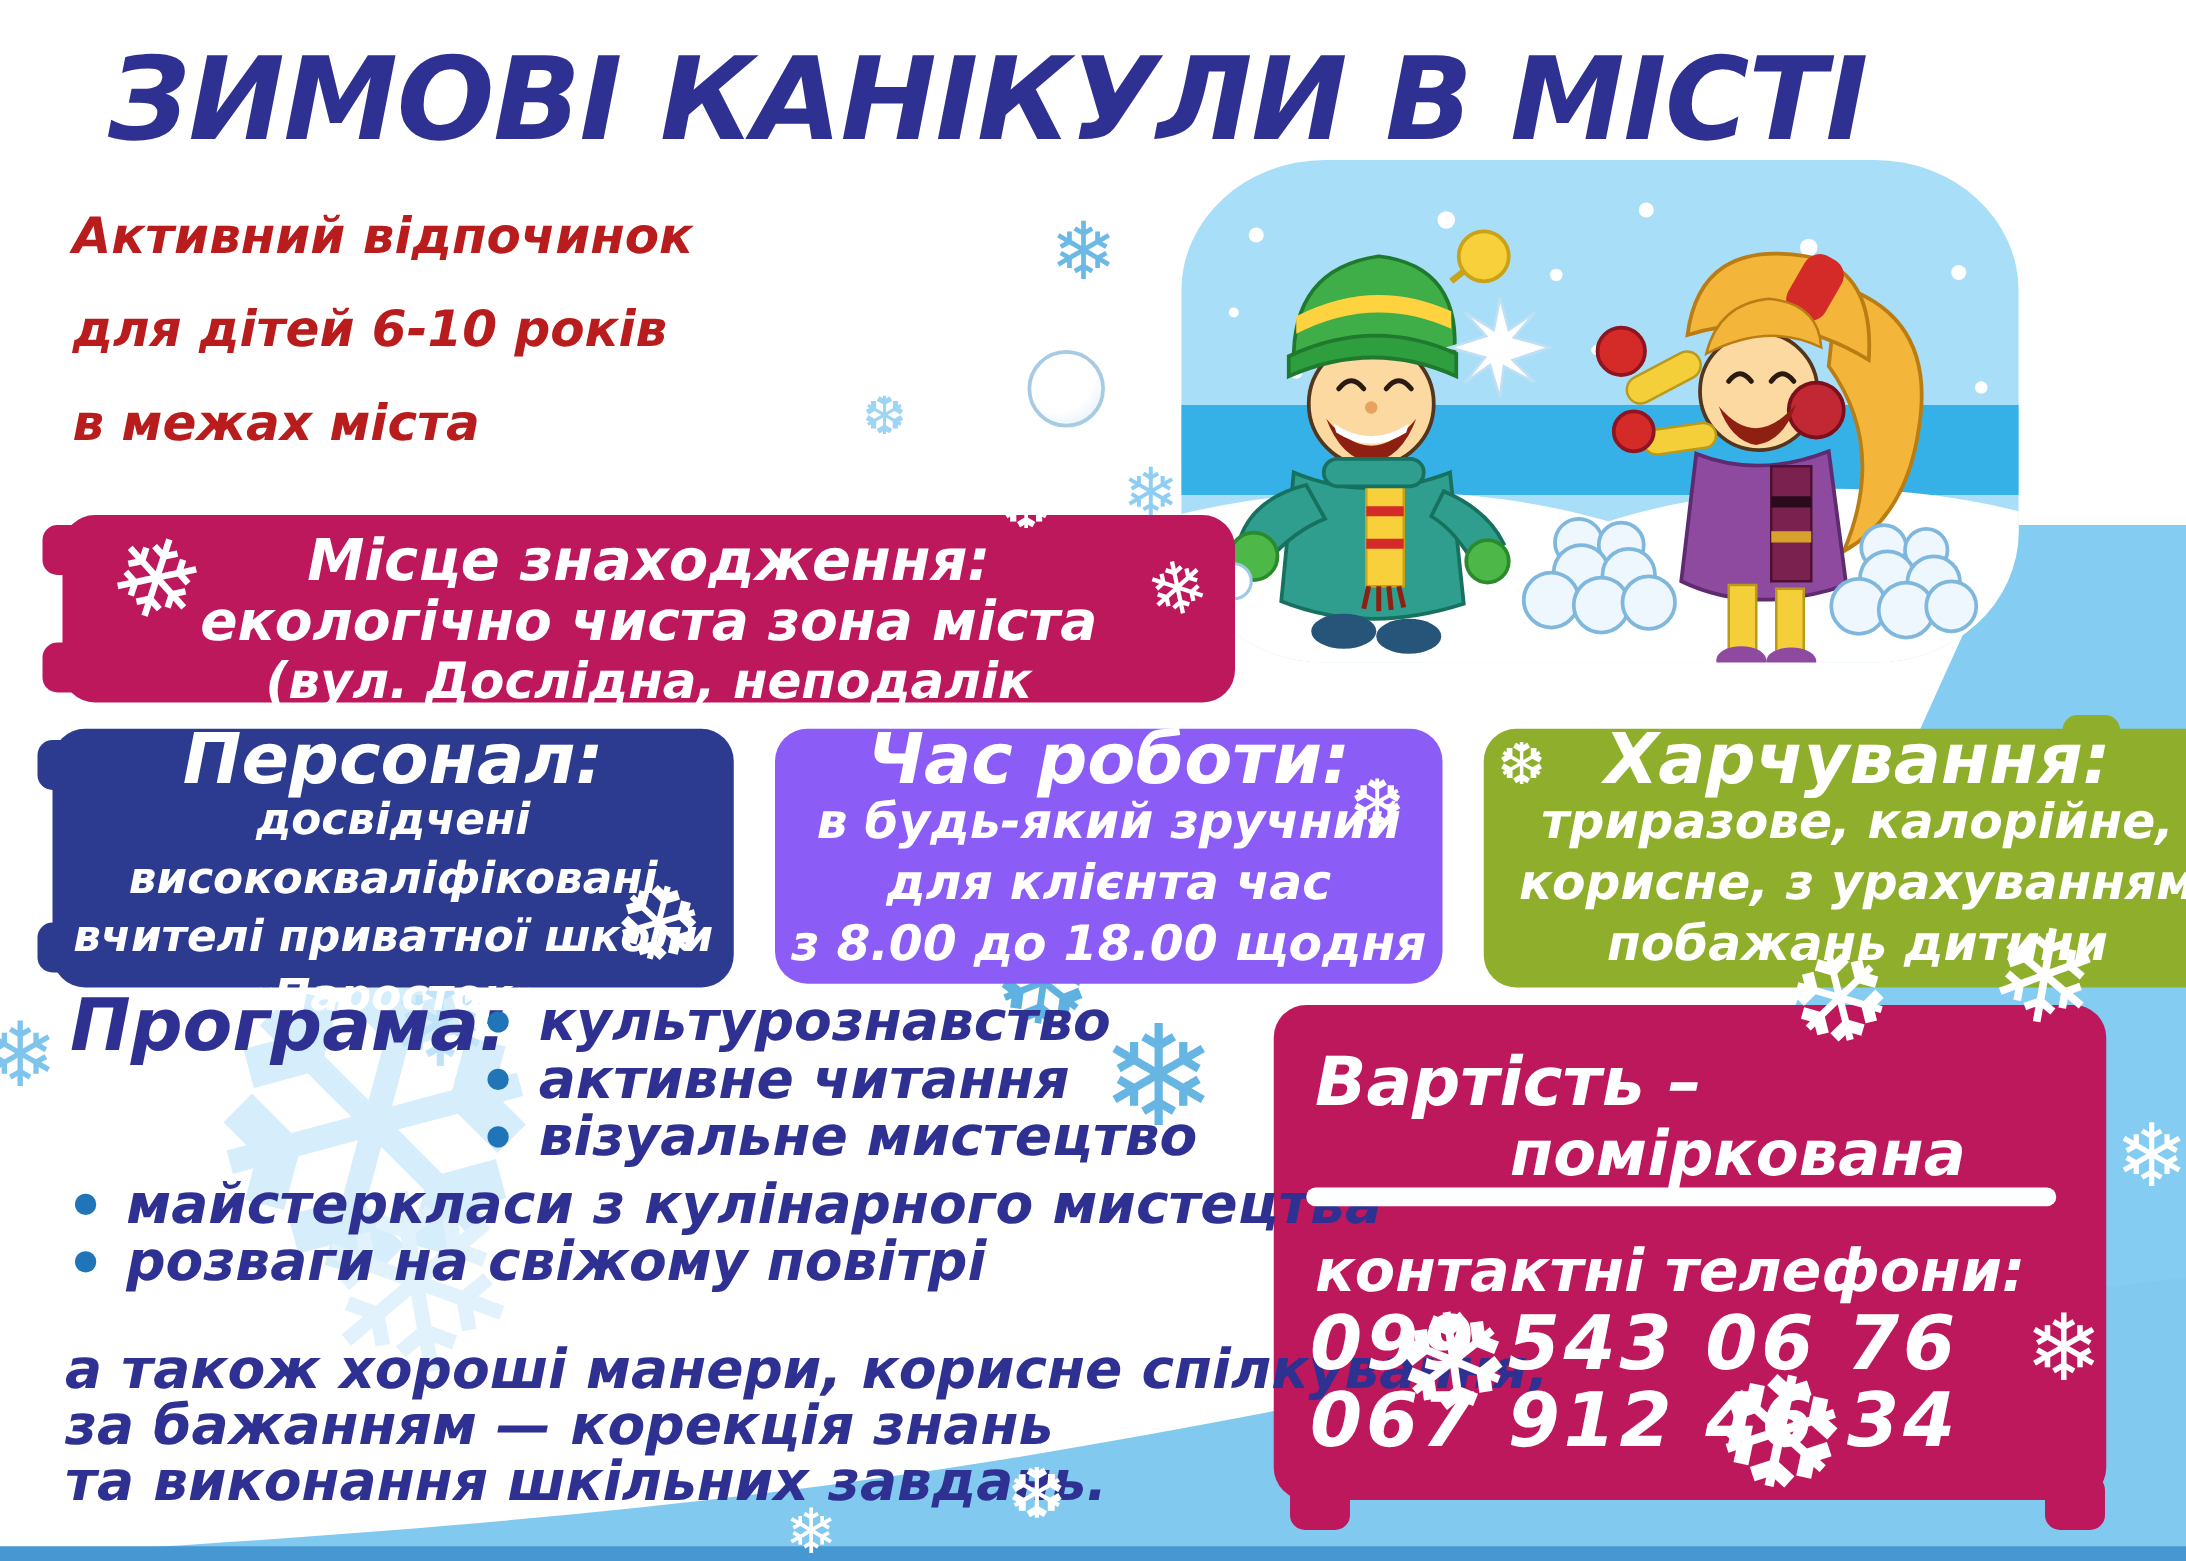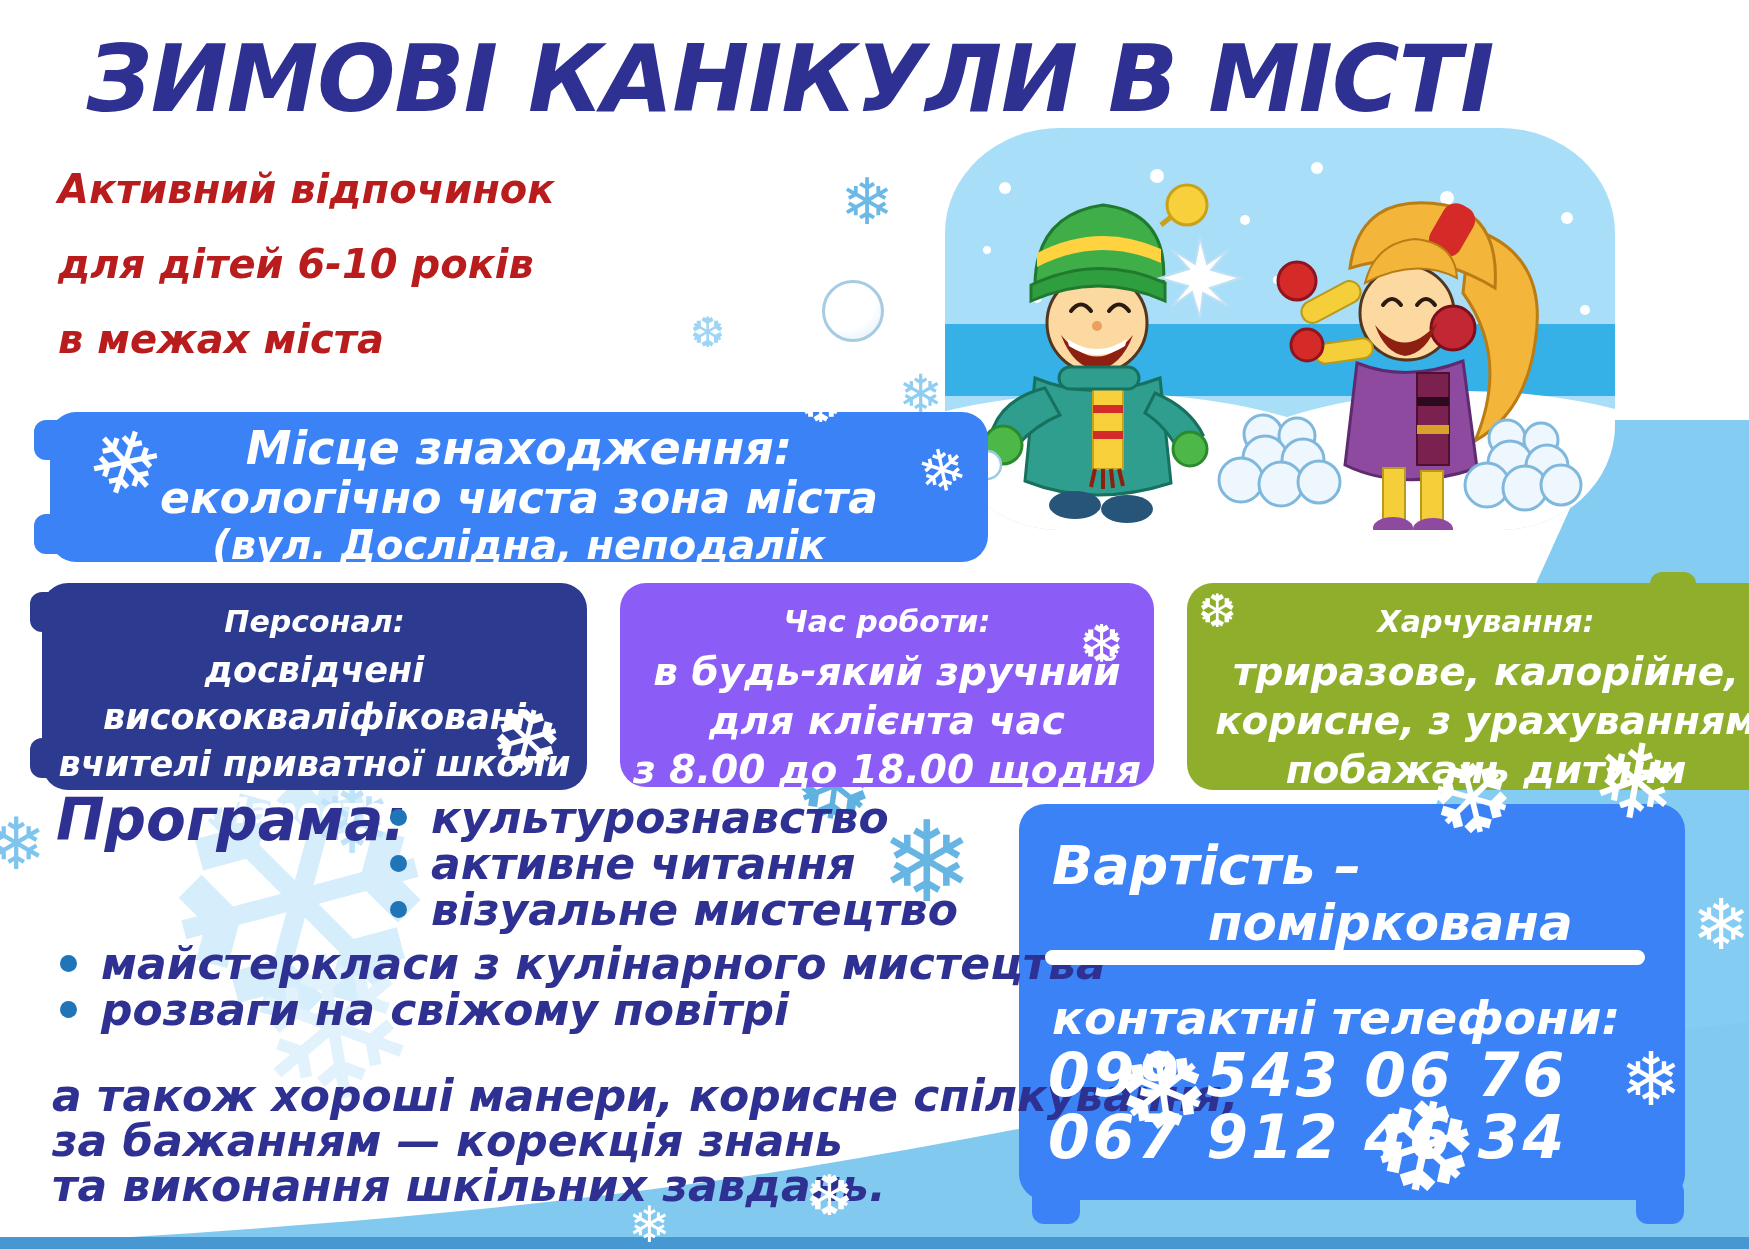--- a/index.html
+++ b/index.html
@@ -11,30 +11,30 @@
   
   .title{left:0;top:26px;width:1580px;text-align:center;color:#2f3192;
          font-size:92px;font-weight:bold;font-style:italic;letter-spacing:-1px;z-index:6;
          text-shadow:0 0 6px #fff,0 0 10px #fff,0 0 14px #fff;white-space:nowrap;}
   .subtitle{left:58px;top:152px;color:#b91c1c;font-size:40px;font-weight:bold;font-style:italic;
             line-height:75px;z-index:6;}
 
   
   .box{position:absolute;border-radius:26px;color:#fff;font-style:italic;text-align:center;z-index:4;}
   .tab{position:absolute;border-radius:12px;z-index:3;}
-  .box-red{background:#3b82f6;}
+  .box-red{background:#be185d;}
   .box-blue{background:#2c3a8f;}
   .box-purple{background:#8b5cf6;}
   .box-green{background:#8fae2c;}
 
   .loc-title{font-size:46px;font-weight:bold;line-height:52px;padding-top:10px;}
   .loc-line{font-size:44px;font-weight:600;line-height:48px;}
   .loc-line-small{font-size:40px;font-weight:600;line-height:46px;}
 
-  .card-title{font-size:30px;font-weight:bold;line-height:50px;padding-top:14px;}
+  .card-title{font-size:56px;font-weight:bold;line-height:50px;padding-top:0;}
   .card-line{font-size:35px;font-weight:600;line-height:47px;}
   .card-line-lg{font-size:39px;font-weight:600;line-height:49px;}
 
   
   .prog-head{left:56px;top:786px;color:#2f3192;font-size:58px;font-weight:bold;font-style:italic;z-index:6;}
   .prog-item{position:absolute;display:flex;align-items:center;gap:24px;color:#2f3192;
              font-size:44px;font-weight:600;font-style:italic;z-index:6;white-space:nowrap;}
   .dot{width:17px;height:17px;border-radius:50%;background:#2074b8;flex:0 0 auto;}
   .note{left:52px;top:1074px;color:#2f3192;font-size:44px;font-weight:600;font-style:italic;
         line-height:44px;z-index:6;}

